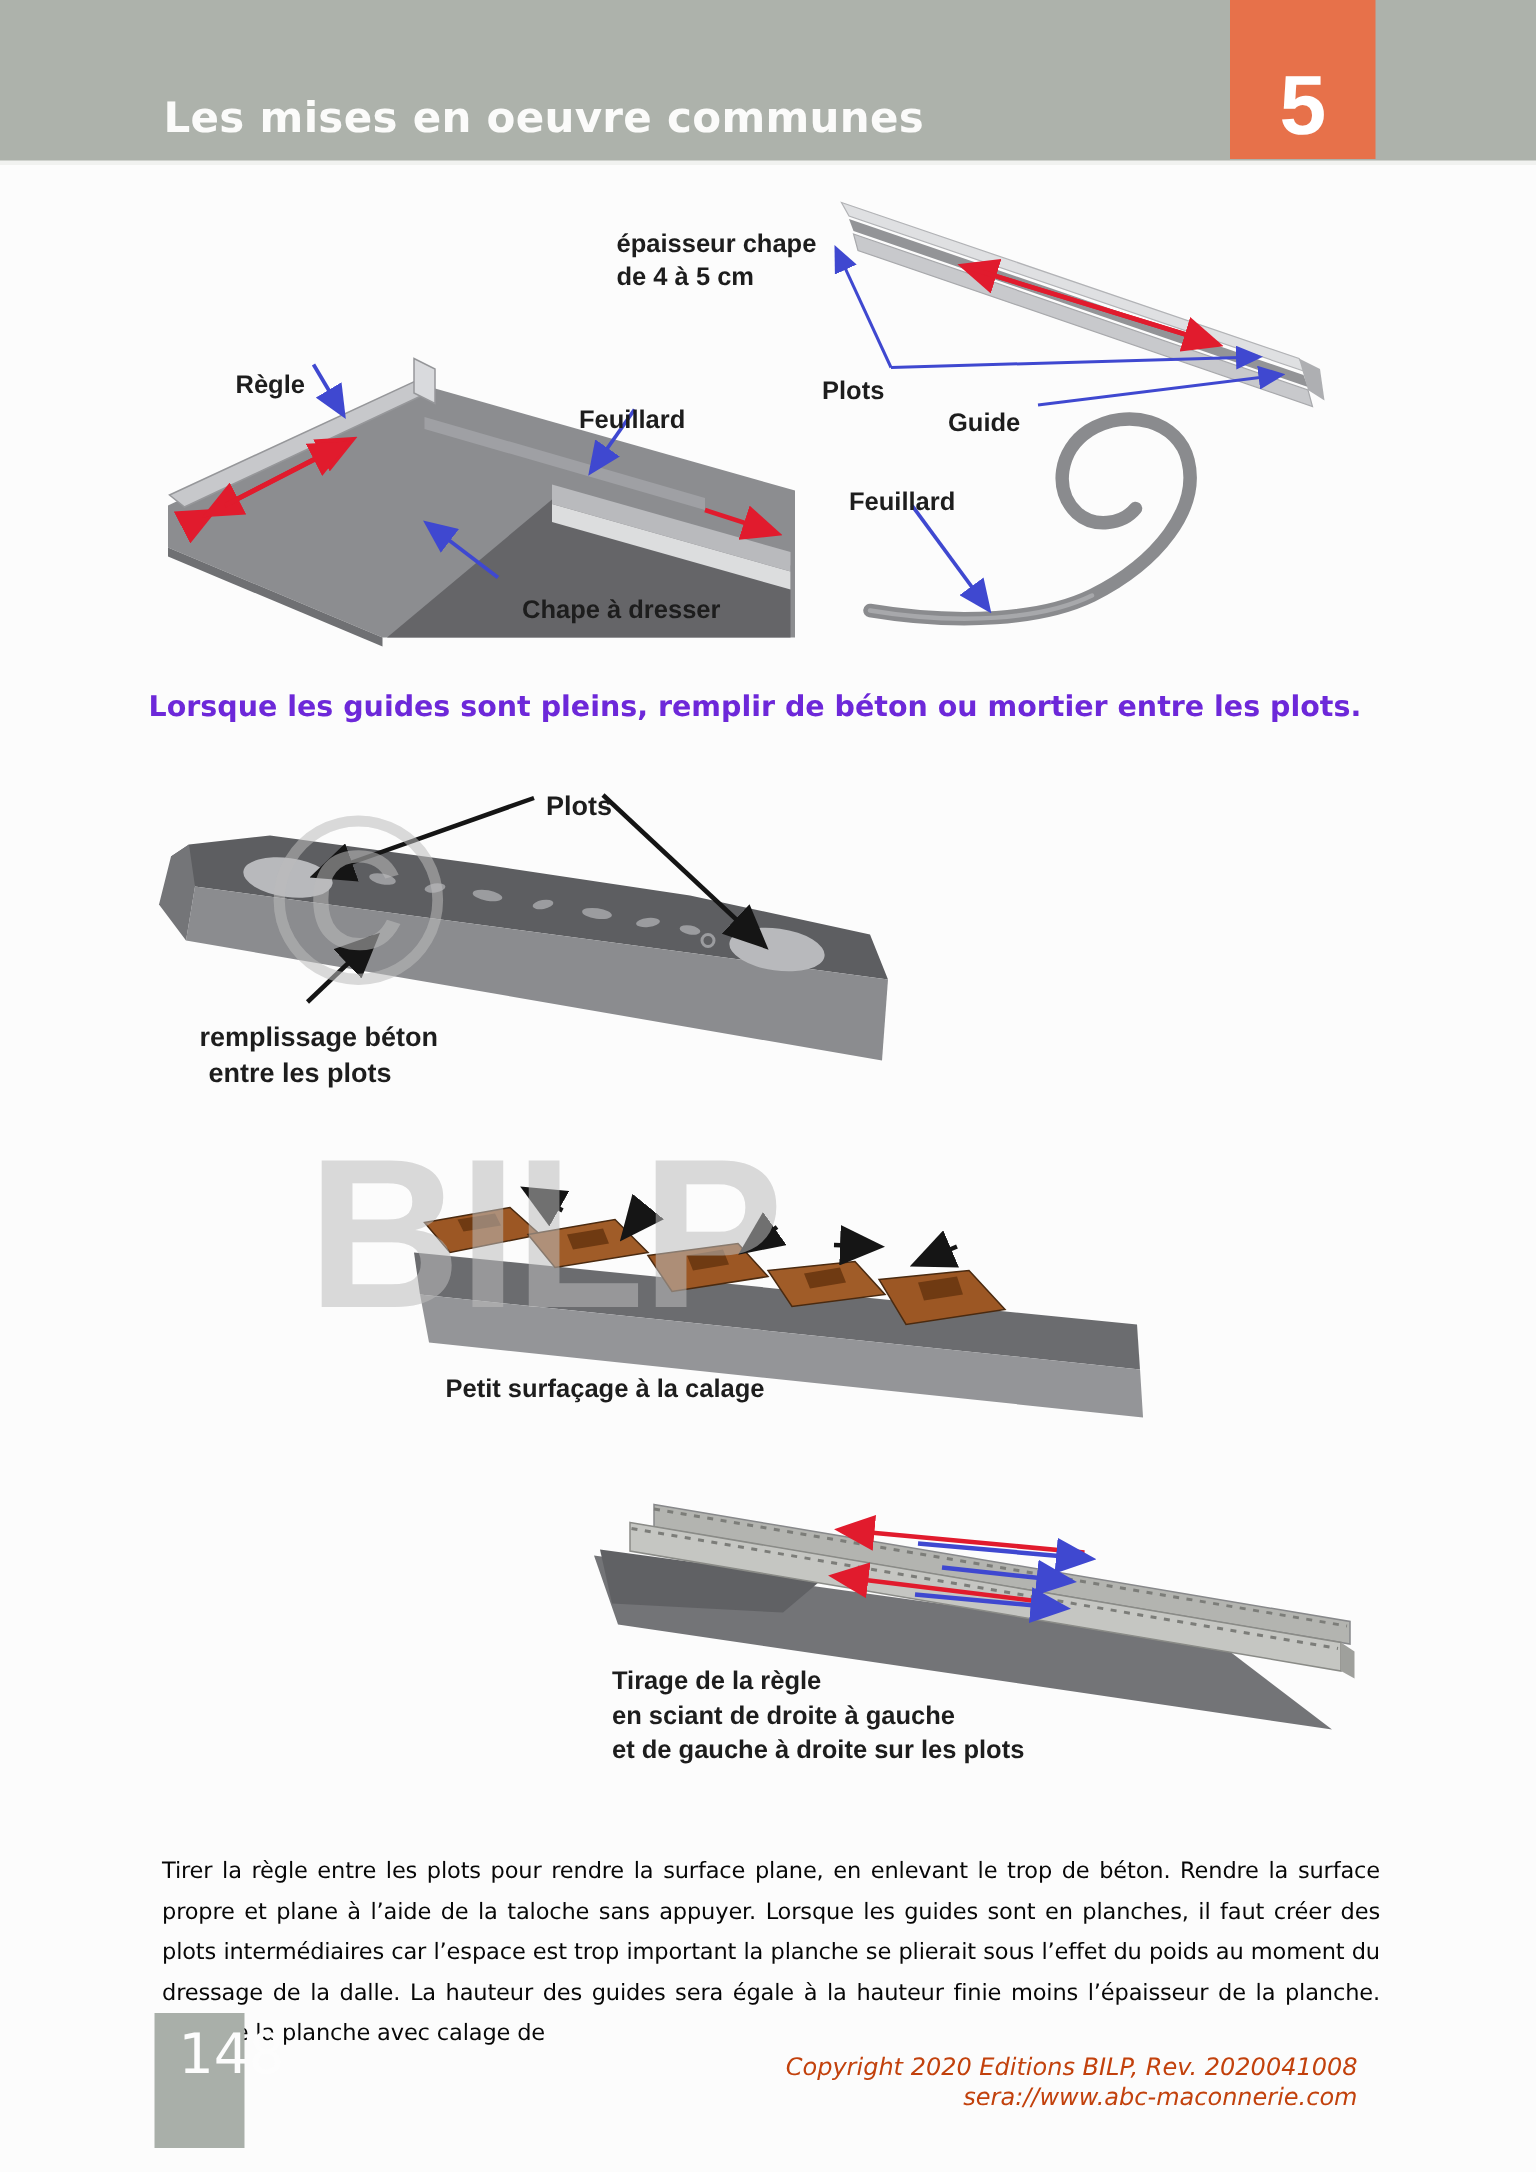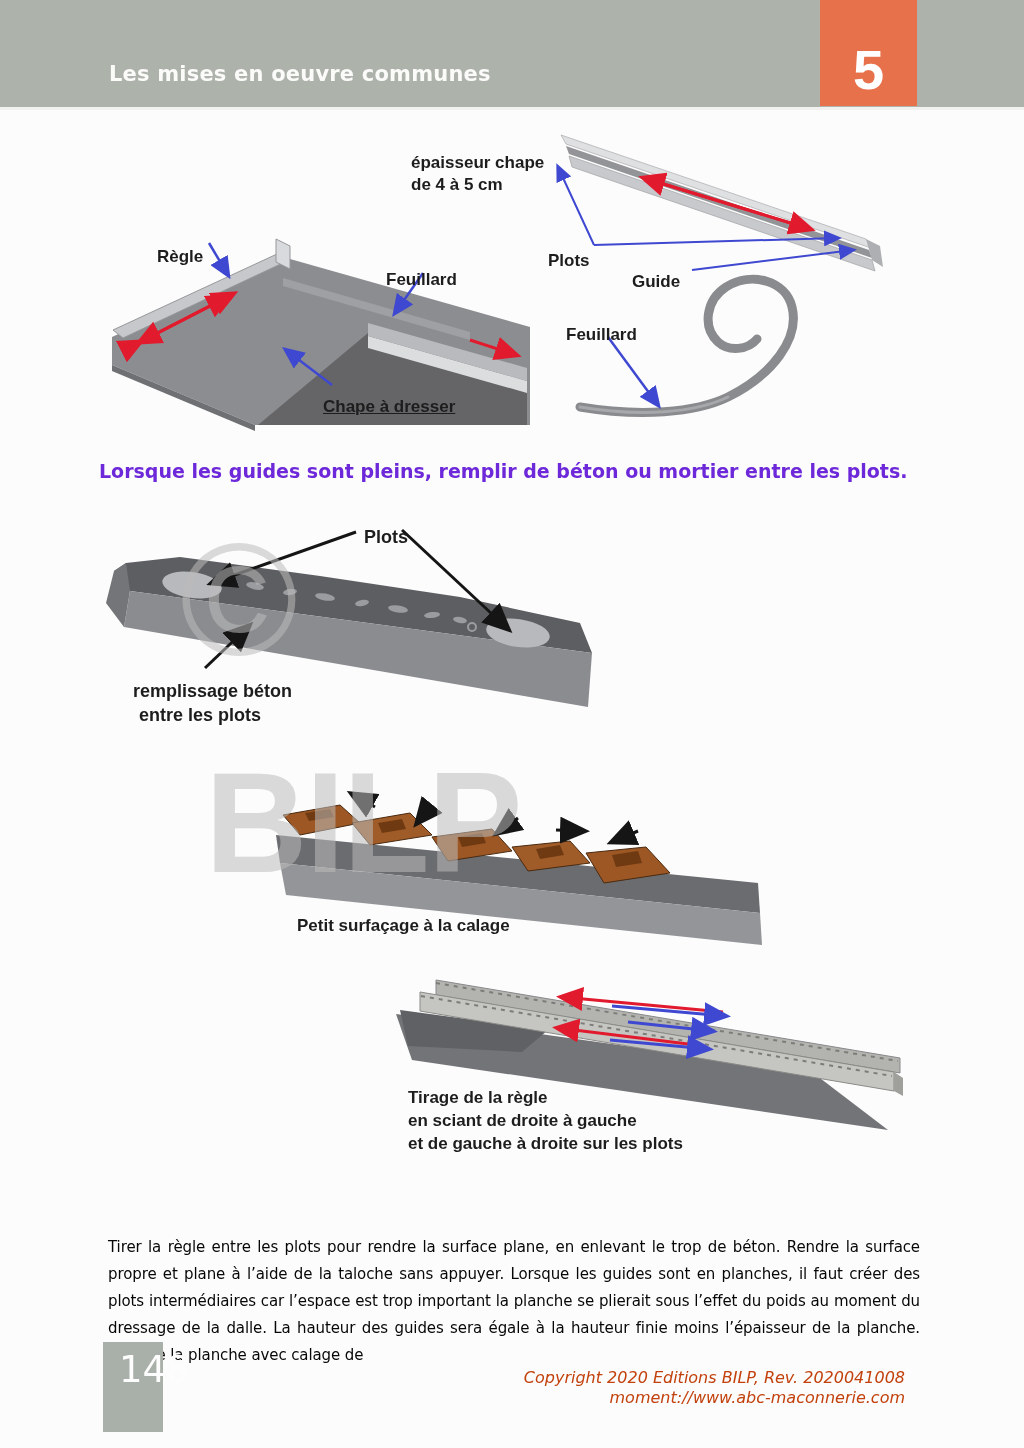--- a/index.html
+++ b/index.html
@@ -1,20 +1,20 @@
 <!DOCTYPE html>
 <html><head>
 <meta charset="utf-8">
 <style>
   html,body{margin:0;padding:0;background:#e9e9e9;}
   .page{position:relative;width:1024px;height:1448px;background:#fcfcfc;overflow:hidden;
         font-family:"DejaVu Sans",sans-serif;}
   
   .banner{position:absolute;left:0;top:0;width:1024px;height:107px;background:#adb2ab;border-bottom:3px solid #f1f2f0;}
-  .banner-title{position:absolute;left:109px;top:62px;font-size:21px;font-weight:bold;color:#fbfbfa;letter-spacing:.2px;}
+  .banner-title{position:absolute;left:109px;top:62px;font-size:28px;font-weight:bold;color:#fbfbfa;letter-spacing:.2px;}
   .chapter-box{position:absolute;left:820px;top:0;width:97px;height:106px;background:#e7714a;
                display:flex;align-items:flex-end;justify-content:center;}
   .chapter-num{font-size:56px;font-weight:bold;color:#ffffff;line-height:1;padding-bottom:8px;font-family:"Liberation Sans",sans-serif;}
   
   .fig{position:absolute;left:0;width:1024px;}
   .fig svg{position:absolute;left:0;top:0;}
   .lbl{position:absolute;font-family:"Liberation Sans",sans-serif;font-weight:bold;color:#1d1d1d;white-space:nowrap;margin-top:16px;}
   .lbl-17{font-size:17px;}
   .lbl-18{font-size:18px;}
   
@@ -87,21 +87,21 @@
       </g>
 
       <g>
         <path d="M 580 292 C 640 302 695 298 728 282 C 772 260 800 224 792 192 C 786 166 752 156 726 172 C 706 185 702 212 718 227 C 729 237 748 235 757 224" fill="none" stroke="#8a8b8e" stroke-width="9" stroke-linecap="round"></path>
         <path d="M 580 292 C 640 302 695 298 728 282" fill="none" stroke="#a7a8ab" stroke-width="3" stroke-linecap="round"></path>
         <line x1="608" y1="222" x2="658" y2="290" stroke="#3f48d0" stroke-width="2.5" marker-end="url(#f1b)"></line>
       </g>
     </svg>
     <div class="lbl lbl-17" style="left:157px;top:116px;">Règle</div>
     <div class="lbl lbl-17" style="left:386px;top:139px;">Feuillard</div>
-    <div class="lbl lbl-17" style="left:323px;top:266px;text-decoration:underline;">Chape à dresser</div>
+    <div class="lbl lbl-17" style="left:348px;top:266px;">Chape à dresser</div>
     <div class="lbl lbl-17" style="left:411px;top:22px;">épaisseur chape</div>
     <div class="lbl lbl-17" style="left:411px;top:44px;">de 4 à 5 cm</div>
     <div class="lbl lbl-17" style="left:548px;top:120px;">Plots</div>
     <div class="lbl lbl-17" style="left:632px;top:141px;">Guide</div>
     <div class="lbl lbl-17" style="left:566px;top:194px;">Feuillard</div>
   </div>
 
   <div class="caption-bold">Lorsque les guides sont pleins, remplir de béton ou mortier entre les plots.</div>
 
   <div class="fig" style="top:505px;height:235px;">
@@ -171,21 +171,21 @@
       </g>
       <line x1="375" y1="22" x2="352" y2="9" stroke="#151515" stroke-width="3" marker-end="url(#f3k)"></line>
       <line x1="430" y1="22" x2="417" y2="38" stroke="#151515" stroke-width="3" marker-end="url(#f3k)"></line>
       <line x1="518" y1="33" x2="497" y2="48" stroke="#151515" stroke-width="3" marker-end="url(#f3k)"></line>
       <line x1="556" y1="45" x2="584" y2="46" stroke="#151515" stroke-width="3" marker-end="url(#f3k)"></line>
       <line x1="638" y1="46" x2="612" y2="57" stroke="#151515" stroke-width="3" marker-end="url(#f3k)"></line>
     </svg>
     <div class="lbl lbl-17" style="left:297px;top:115px;">Petit surfaçage à la calage</div>
   </div>
 
-  <div class="fig" style="top:970px;height:185px;">
+  <div class="fig" style="top:993px;height:185px;">
     <svg width="1024" height="185" viewBox="0 0 1024 185">
       <defs>
         <marker id="f4r" markerWidth="9" markerHeight="8" refX="7" refY="4" orient="auto">
             <path d="M0,0 L9,4 L0,8 z" fill="#e11b2d"></path>
           </marker>
         <marker id="f4b" markerWidth="9" markerHeight="8" refX="7" refY="4" orient="auto">
             <path d="M0,0 L9,4 L0,8 z" fill="#3f48d0"></path>
           </marker>
       </defs>
       <g>
@@ -208,16 +208,16 @@
     <div class="lbl lbl-17" style="left:408px;top:148px;">et de gauche à droite sur les plots</div>
   </div>
 
   <div class="body-par">Tirer la règle entre les plots pour rendre la surface plane, en enlevant le trop de béton. Rendre la surface propre et plane à l’aide de la taloche sans appuyer. Lorsque les guides sont en planches, il faut créer des plots intermédiaires car l’espace est trop important la planche se plierait sous l’effet du poids au moment du dressage de la dalle. La hauteur des guides sera égale à la hauteur finie moins l’épaisseur de la planche. Pose de la planche avec calage de</div>
 
   <div class="pagenum-box">
     <div class="pagenum">148</div>
   </div>
   <div class="copyright">
     <div>Copyright 2020 Editions BILP, Rev. 2020041008</div>
-    <div>moment://www.abc-maconnerie.com</div>
+    <div>sera://www.abc-maconnerie.com</div>
   </div>
 
 </div>
 
 </body></html>

